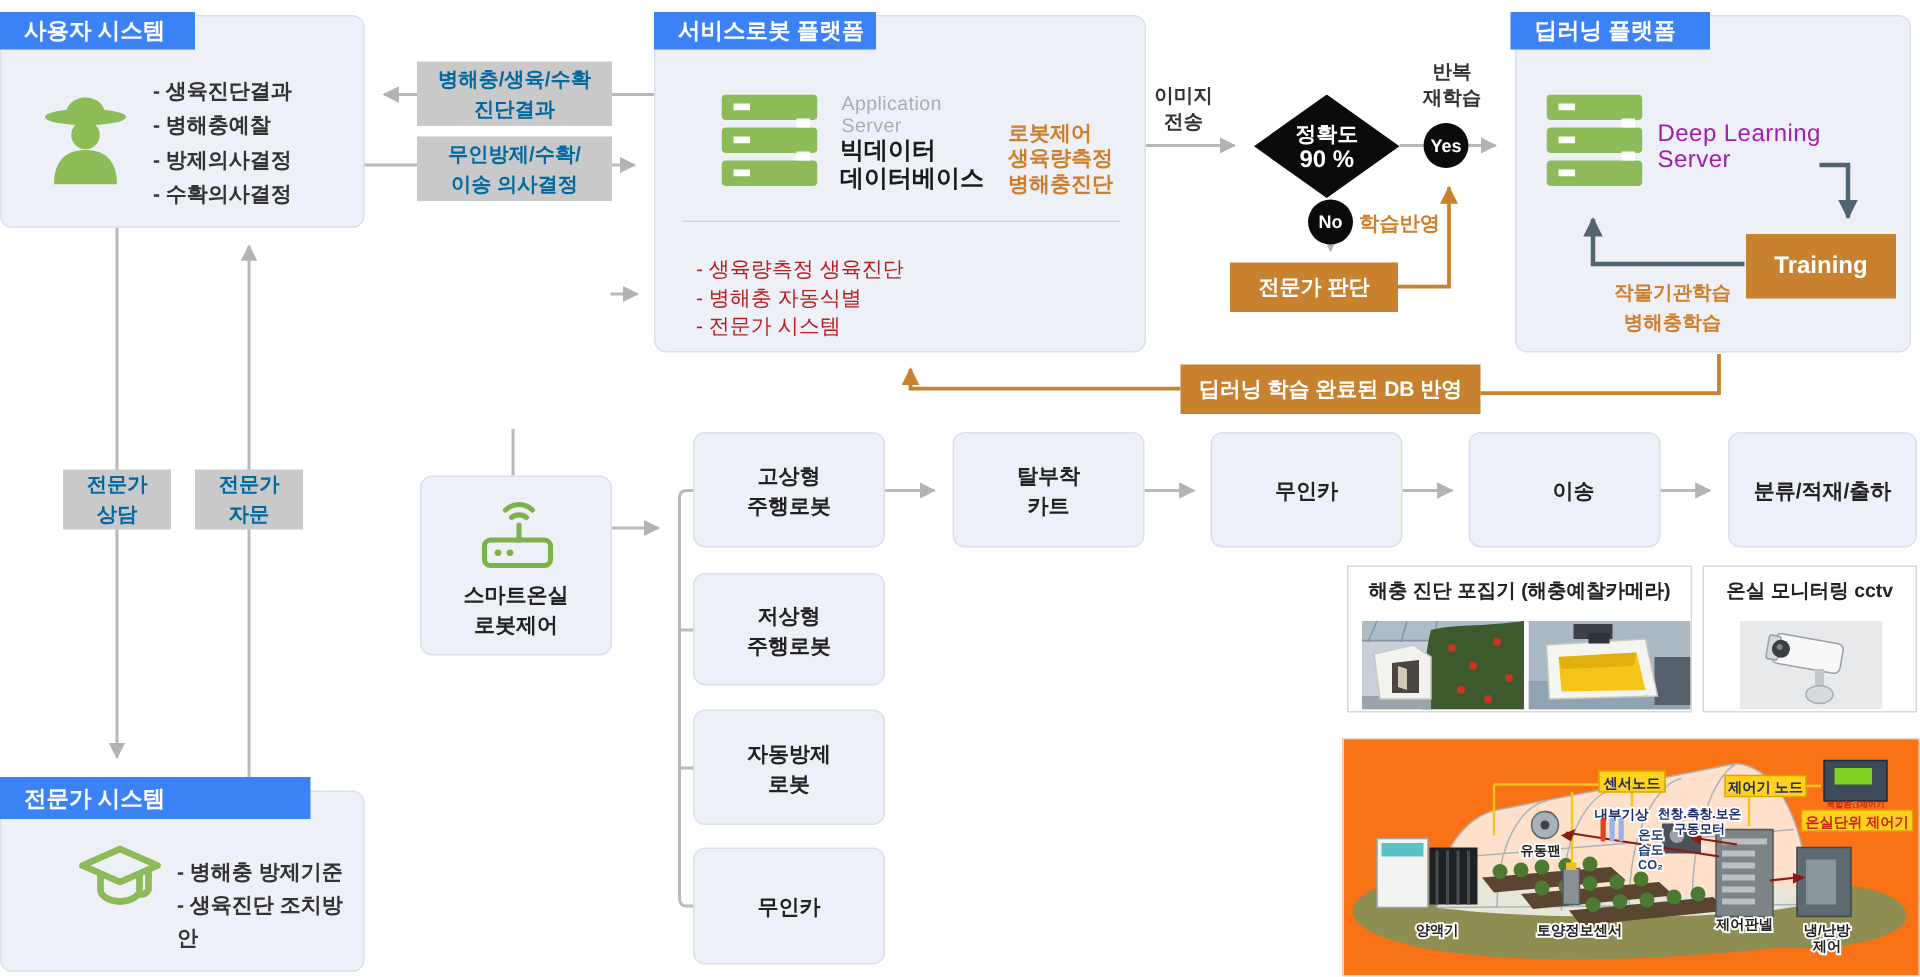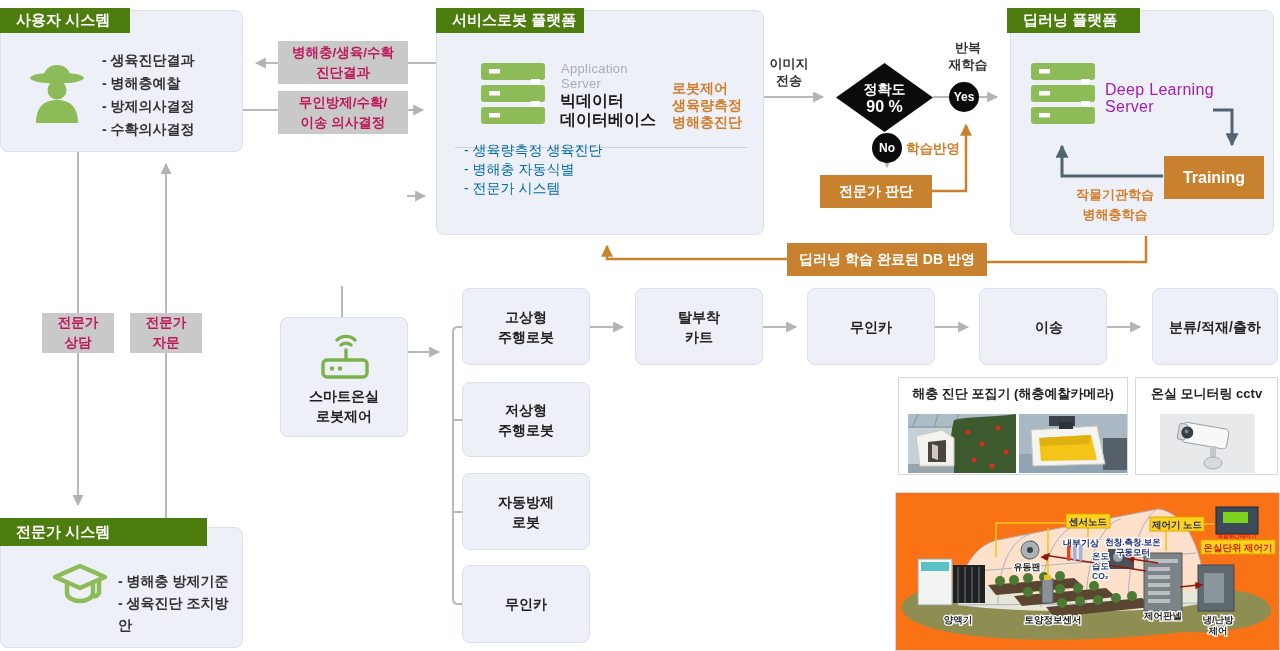--- a/index.html
+++ b/index.html
@@ -3,23 +3,23 @@
 <meta charset="utf-8">
 <style>
   html,body{margin:0;padding:0;background:#fff;}
   #page{position:relative;width:1280px;height:651px;background:#fff;overflow:hidden;
         font-family:"Liberation Sans","DejaVu Sans",sans-serif;color:#333;}
   .abs{position:absolute;}
   svg.layer{position:absolute;left:0;top:0;}
   #svg-under{z-index:1;}
   #svg-over{z-index:5;}
   .panel{position:absolute;background:#eef0f8;border:1px solid #dadff0;border-radius:8px;z-index:2;box-sizing:border-box;}
-  .hdr{position:absolute;background:#4d7c0f;color:#fff;font-weight:700;font-size:15px;
+  .hdr{position:absolute;background:#3b82f6;color:#fff;font-weight:700;font-size:15px;
        display:flex;align-items:center;padding:0 16px;z-index:6;box-sizing:border-box;white-space:nowrap;}
-  .graybox{position:absolute;background:#c9c9c9;color:#be185d;font-weight:700;font-size:13.5px;
+  .graybox{position:absolute;background:#c9c9c9;color:#0369a1;font-weight:700;font-size:13.5px;
        display:flex;align-items:center;justify-content:center;text-align:center;
        white-space:pre-line;line-height:20px;z-index:2;box-sizing:border-box;}
   .graybox.lft{justify-content:flex-start;text-align:left;padding-left:10px;line-height:22px;}
   .flowbox{position:absolute;background:#eef0f8;border:1px solid #dadff0;border-radius:8px;
        display:flex;align-items:center;justify-content:center;text-align:center;
        font-weight:700;font-size:14px;color:#222;white-space:pre-line;line-height:20px;z-index:2;box-sizing:border-box;}
   .orangebox{position:absolute;background:#c8812f;color:#fff;font-weight:700;
        display:flex;align-items:center;justify-content:center;text-align:center;z-index:4;box-sizing:border-box;}
   .pre{white-space:pre-line;}
   .items{position:absolute;font-size:14px;font-weight:600;color:#333;line-height:23px;z-index:3;}
@@ -128,21 +128,21 @@
       </g>
     </svg>
     <div class="pre" style="position:absolute;left:124px;top:50px;font-size:13px;color:#a9adb3;line-height:15px;letter-spacing:.3px;">Application
 Server</div>
     <div class="pre" style="position:absolute;left:123px;top:80px;font-size:16px;font-weight:700;color:#1b1b1b;line-height:19px;">빅데이터
 데이터베이스</div>
     <div class="pre otext" style="position:absolute;left:235px;top:69px;font-size:14px;line-height:17px;">로봇제어
 생육량측정
 병해충진단</div>
     <div style="position:absolute;left:18px;top:136px;width:292px;height:1px;background:#cfd2dc;"></div>
-    <div style="position:absolute;left:27px;top:130px;font-size:14px;color:#0369a1;line-height:19px;">
+    <div style="position:absolute;left:27px;top:159px;font-size:14px;color:#b91c1c;line-height:19px;">
       <div>- 생육량측정 생육진단</div>
       <div>- 병해충 자동식별</div>
       <div>- 전문가 시스템</div>
     </div>
   </div>
   <div class="hdr" style="left:436px;top:8px;width:148px;height:25px;">서비스로봇 플랫폼</div>
 
   <div class="lbl pre" style="left:760px;top:55px;width:58px;text-align:center;font-size:13px;font-weight:600;line-height:17px;">이미지
 전송</div>
   <div class="diamond">

